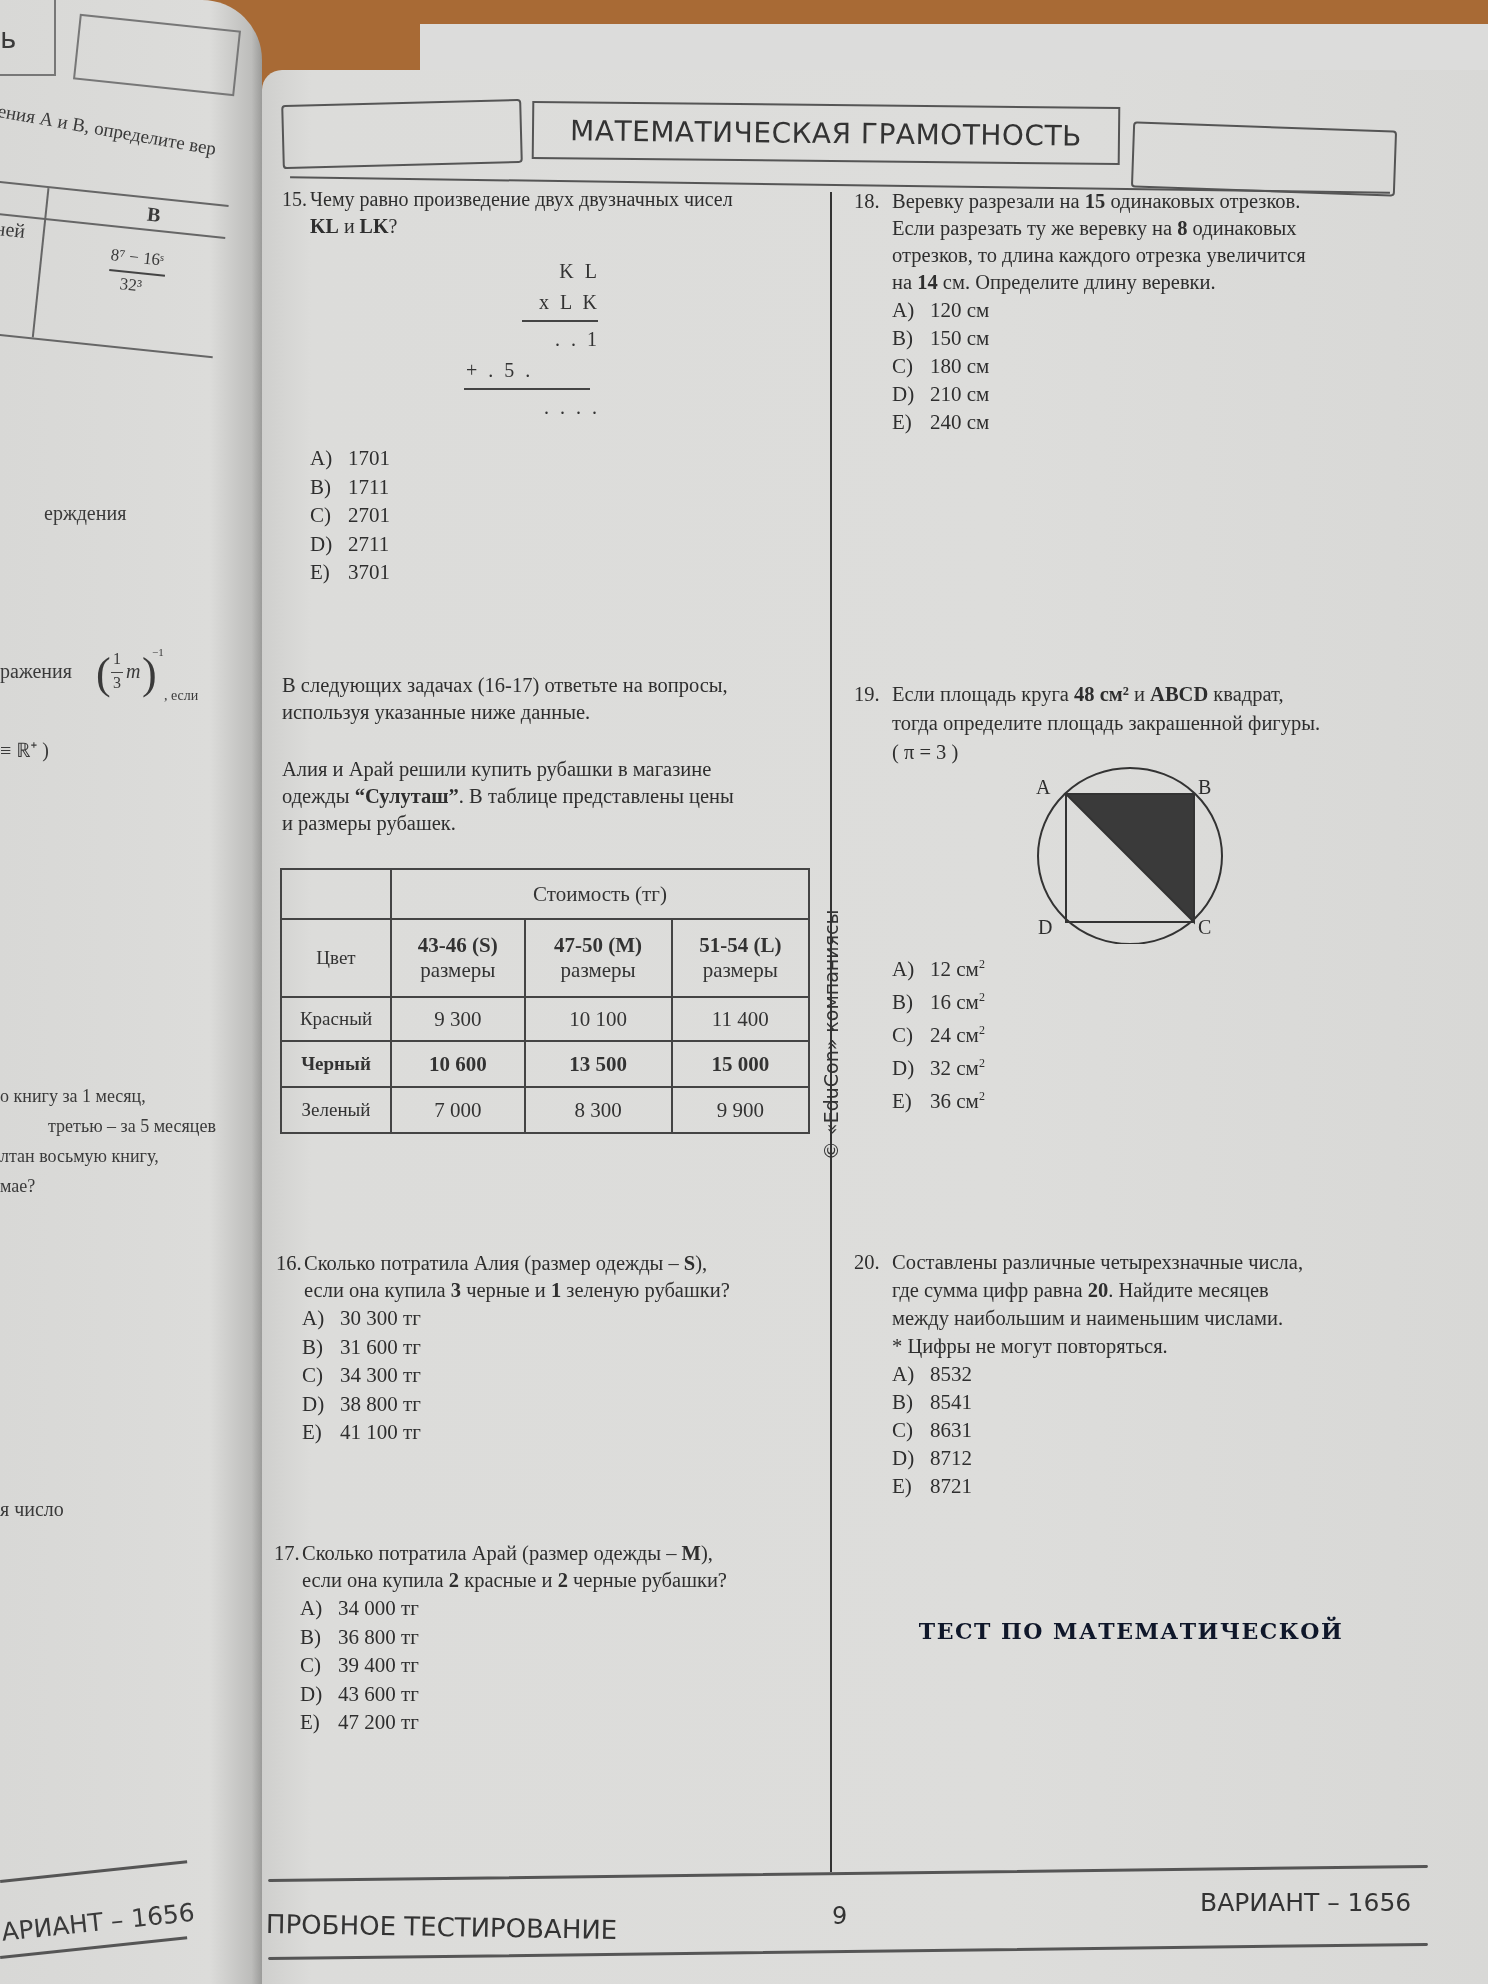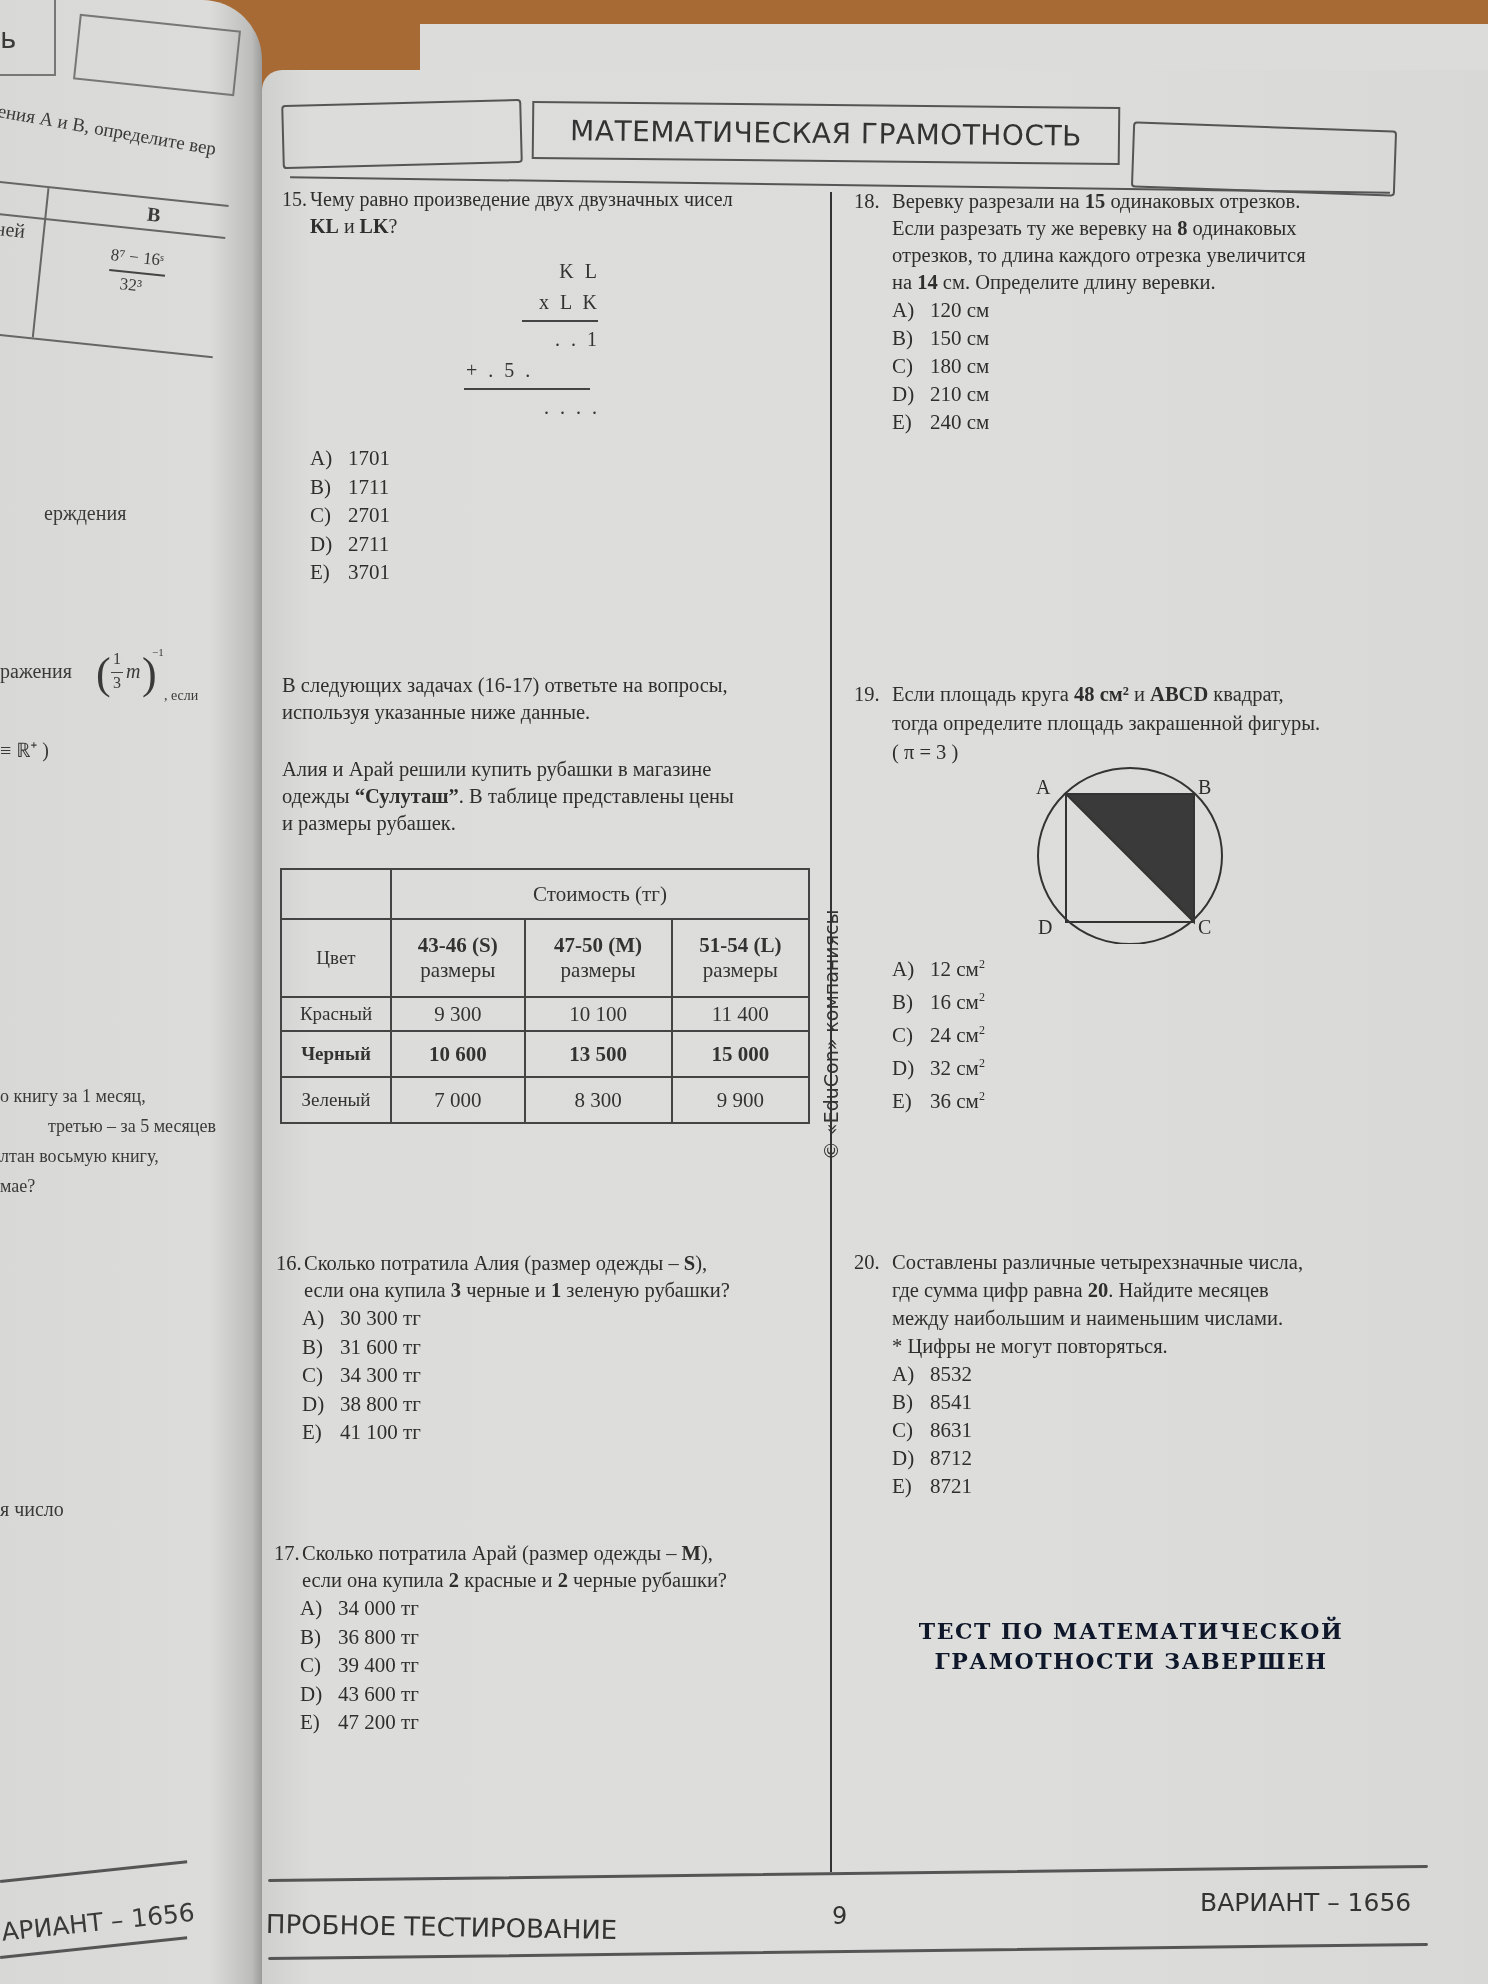--- a/index.html
+++ b/index.html
@@ -158,21 +158,21 @@
         </td>
     <td>
           <div style="font-weight:bold;">47-50 (M)</div>
           <div>размеры</div>
         </td>
     <td>
           <div style="font-weight:bold;">51-54 (L)</div>
           <div>размеры</div>
         </td>
   </tr>
-  <tr style="height:34px;">
+  <tr style="height:44px;">
     <td class="colorcell">Красный</td>
     <td>9 300</td>
     <td>10 100</td>
     <td>11 400</td>
   </tr>
   <tr style="height:46px;font-weight:bold;">
     <td class="colorcell">Черный</td>
     <td>10 600</td>
     <td>13 500</td>
     <td>15 000</td>
@@ -253,21 +253,20 @@
     <div style="padding-left:38px;">* Цифры не могут повторяться.</div>
     <div class="opt"><span class="lbl">A)</span><span>8532</span></div>
     <div class="opt"><span class="lbl">B)</span><span>8541</span></div>
     <div class="opt"><span class="lbl">C)</span><span>8631</span></div>
     <div class="opt"><span class="lbl">D)</span><span>8712</span></div>
     <div class="opt"><span class="lbl">E)</span><span>8721</span></div>
   </div>
 
   <div class="end-text">
     <div>ТЕСТ ПО МАТЕМАТИЧЕСКОЙ</div>
-    <div>ГРАМОТНОСТИ ЗАВЕРШЕН</div>
   </div>
 </div>
 
 <div class="footer-line" style="left:268px; top:1872px; width:1160px; transform:rotate(-0.7deg);"></div>
 <div class="footer-text" style="left:266px; top:1912px; transform:rotate(1deg);">ПРОБНОЕ ТЕСТИРОВАНИЕ</div>
 <div class="footer-text" style="left:832px; top:1902px; font-size:24px;">9</div>
 <div class="footer-text" style="left:1200px; top:1888px; font-size:25px;">ВАРИАНТ – 1656</div>
 <div class="footer-line" style="left:268px; top:1950px; width:1160px; transform:rotate(-0.7deg);"></div>
 
 </body></html>

